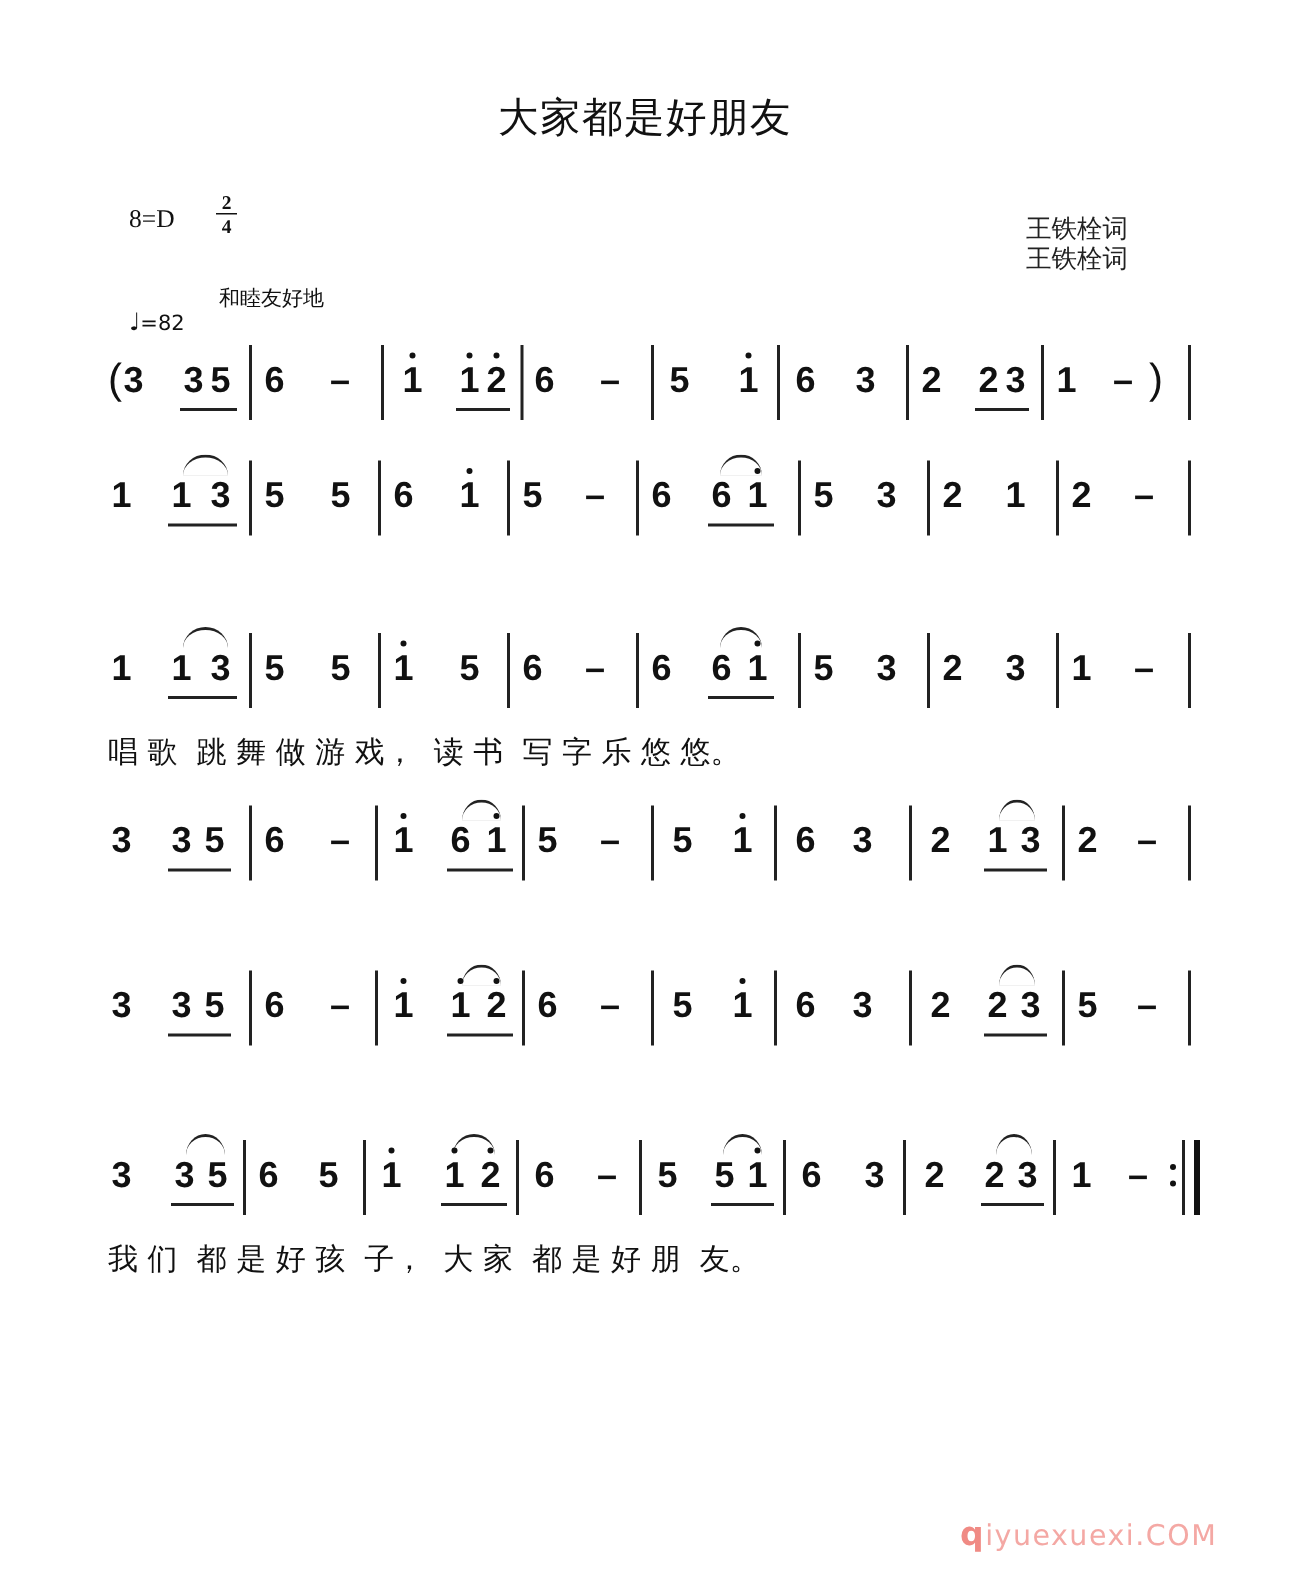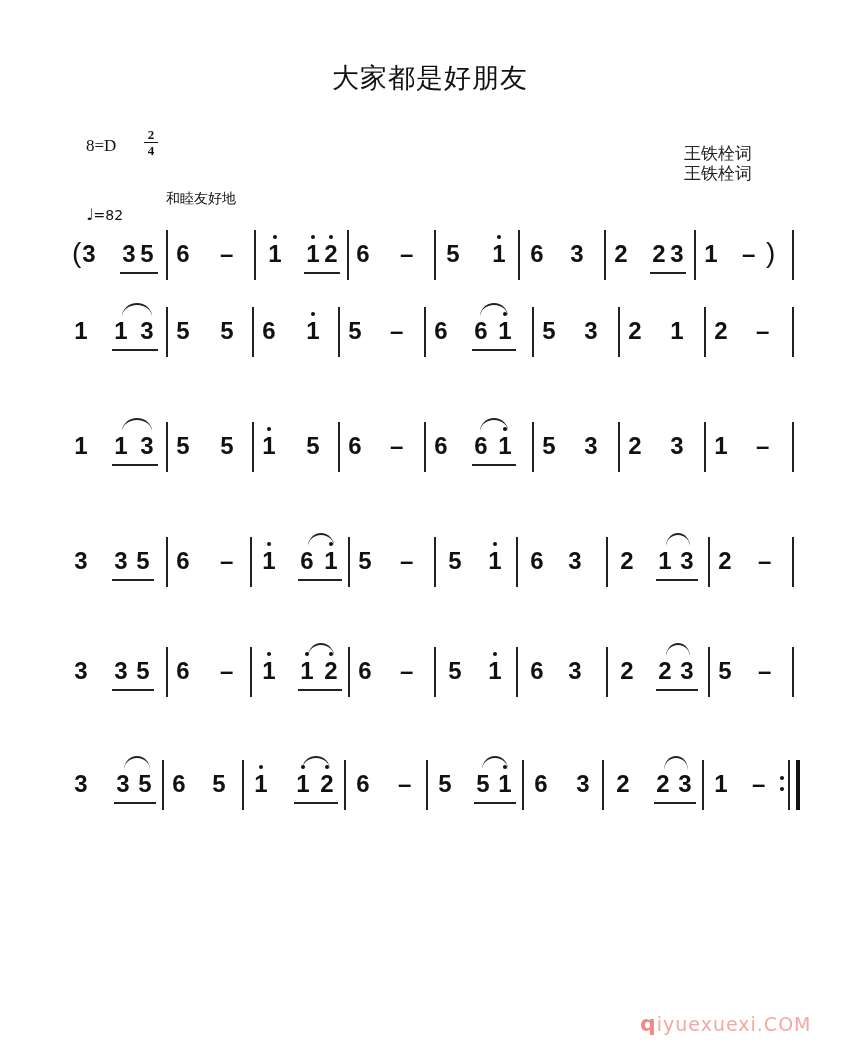--- a/index.html
+++ b/index.html
@@ -3,21 +3,21 @@
 <meta charset="utf-8">
 <style>
   html, body { margin:0; padding:0; background:#ffffff; }
   body { width:860px; height:1054px; position:relative; overflow:hidden; font-family:"DejaVu Sans", sans-serif; color:#111; }
   .title { position:absolute; top:60px; left:0; width:860px; text-align:center; font-size:27px; letter-spacing:1px; color:#111; }
   .key { position:absolute; top:136px; left:86px; font-size:17px; font-family:"Liberation Serif", serif; }
   .timesig { position:absolute; top:128px; left:144px; width:14px; text-align:center; font-family:"Liberation Serif", serif; font-weight:bold; font-size:13px; line-height:13px; }
   .timesig .bar { border-top:1.5px solid #111; margin:1px 0; }
   .tempo { position:absolute; top:205px; left:86px; font-size:14px; }
   .tempo .note { font-size:16px; font-weight:bold; }
-  .expr { position:absolute; top:190px; left:146px; font-size:14px;margin-left:20px; }
+  .expr { position:absolute; top:190px; left:146px; font-size:14px; }
   .credits { position:absolute; top:143px; left:684px; font-size:17px; line-height:20px; color:#222; font-family:"DejaVu Serif", serif; }
   .row { position:absolute; left:72px; width:740px; }
   .notes { position:relative; height:60px; }
   .n { position:absolute; top:12px; font-family:"Liberation Sans", sans-serif; font-weight:bold; font-size:24px; width:18px; text-align:center; line-height:28px; }
   .dot-top::before { content:""; position:absolute; left:7px; top:-5px; width:4px; height:4px; border-radius:50%; background:#111; }
   .dash { position:absolute; top:12px; font-family:"Liberation Sans", sans-serif; font-weight:bold; font-size:24px; line-height:28px; }
   .ul { position:absolute; top:44px; height:0; border-top:2px solid #222; }
   .bl { position:absolute; top:2px; width:0; height:50px; border-left:2px solid #222; }
   .blfinal { position:absolute; top:2px; width:6px; height:50px; border-left:2px solid #222; border-right:4px solid #111; }
   .slur { position:absolute; top:-2px; height:12px; border-top:2px solid #222; border-radius:50% 50% 0 0 / 100% 100% 0 0; }
@@ -144,20 +144,21 @@
     <span class="n" style="left:468px">5</span>
     <span class="n" style="left:510px">3</span>
     <span class="bl" style="left:546px"></span>
     <span class="n" style="left:554px">2</span>
     <span class="n" style="left:596px">3</span>
     <span class="bl" style="left:632px"></span>
     <span class="n" style="left:640px">1</span>
     <span class="dash" style="left:684px">–</span>
     <span class="bl" style="left:720px"></span>
   </div>
+  <div class="lyrics">唱 歌  跳 舞 做 游 戏，  读 书  写 字 乐 悠 悠。</div>
 </div>
 
 <div class="row" style="top:535px;">
   <div class="notes">
     <span class="n" style="left:0px">3</span>
     <span class="n" style="left:40px">3</span>
     <span class="n" style="left:62px">5</span>
     <span class="ul" style="left:40px;width:42px"></span>
     <span class="bl" style="left:94px"></span>
     <span class="n" style="left:102px">6</span>
@@ -263,15 +264,16 @@
     <span class="ul" style="left:582px;width:42px"></span>
     <span class="bl" style="left:630px"></span>
     <span class="n" style="left:640px">1</span>
     <span class="dash" style="left:680px">–</span>
     <span class="repeat" style="left:708px">
         <i></i>
         <i></i>
       </span>
     <span class="blfinal" style="left:716px"></span>
   </div>
+  <div class="lyrics">我 们  都 是 好 孩  子，  大 家  都 是 好 朋  友。</div>
 </div>
 
 <div class="watermark"><b>q</b><span>iyuexuexi.COM</span></div>
 
 </body></html>

